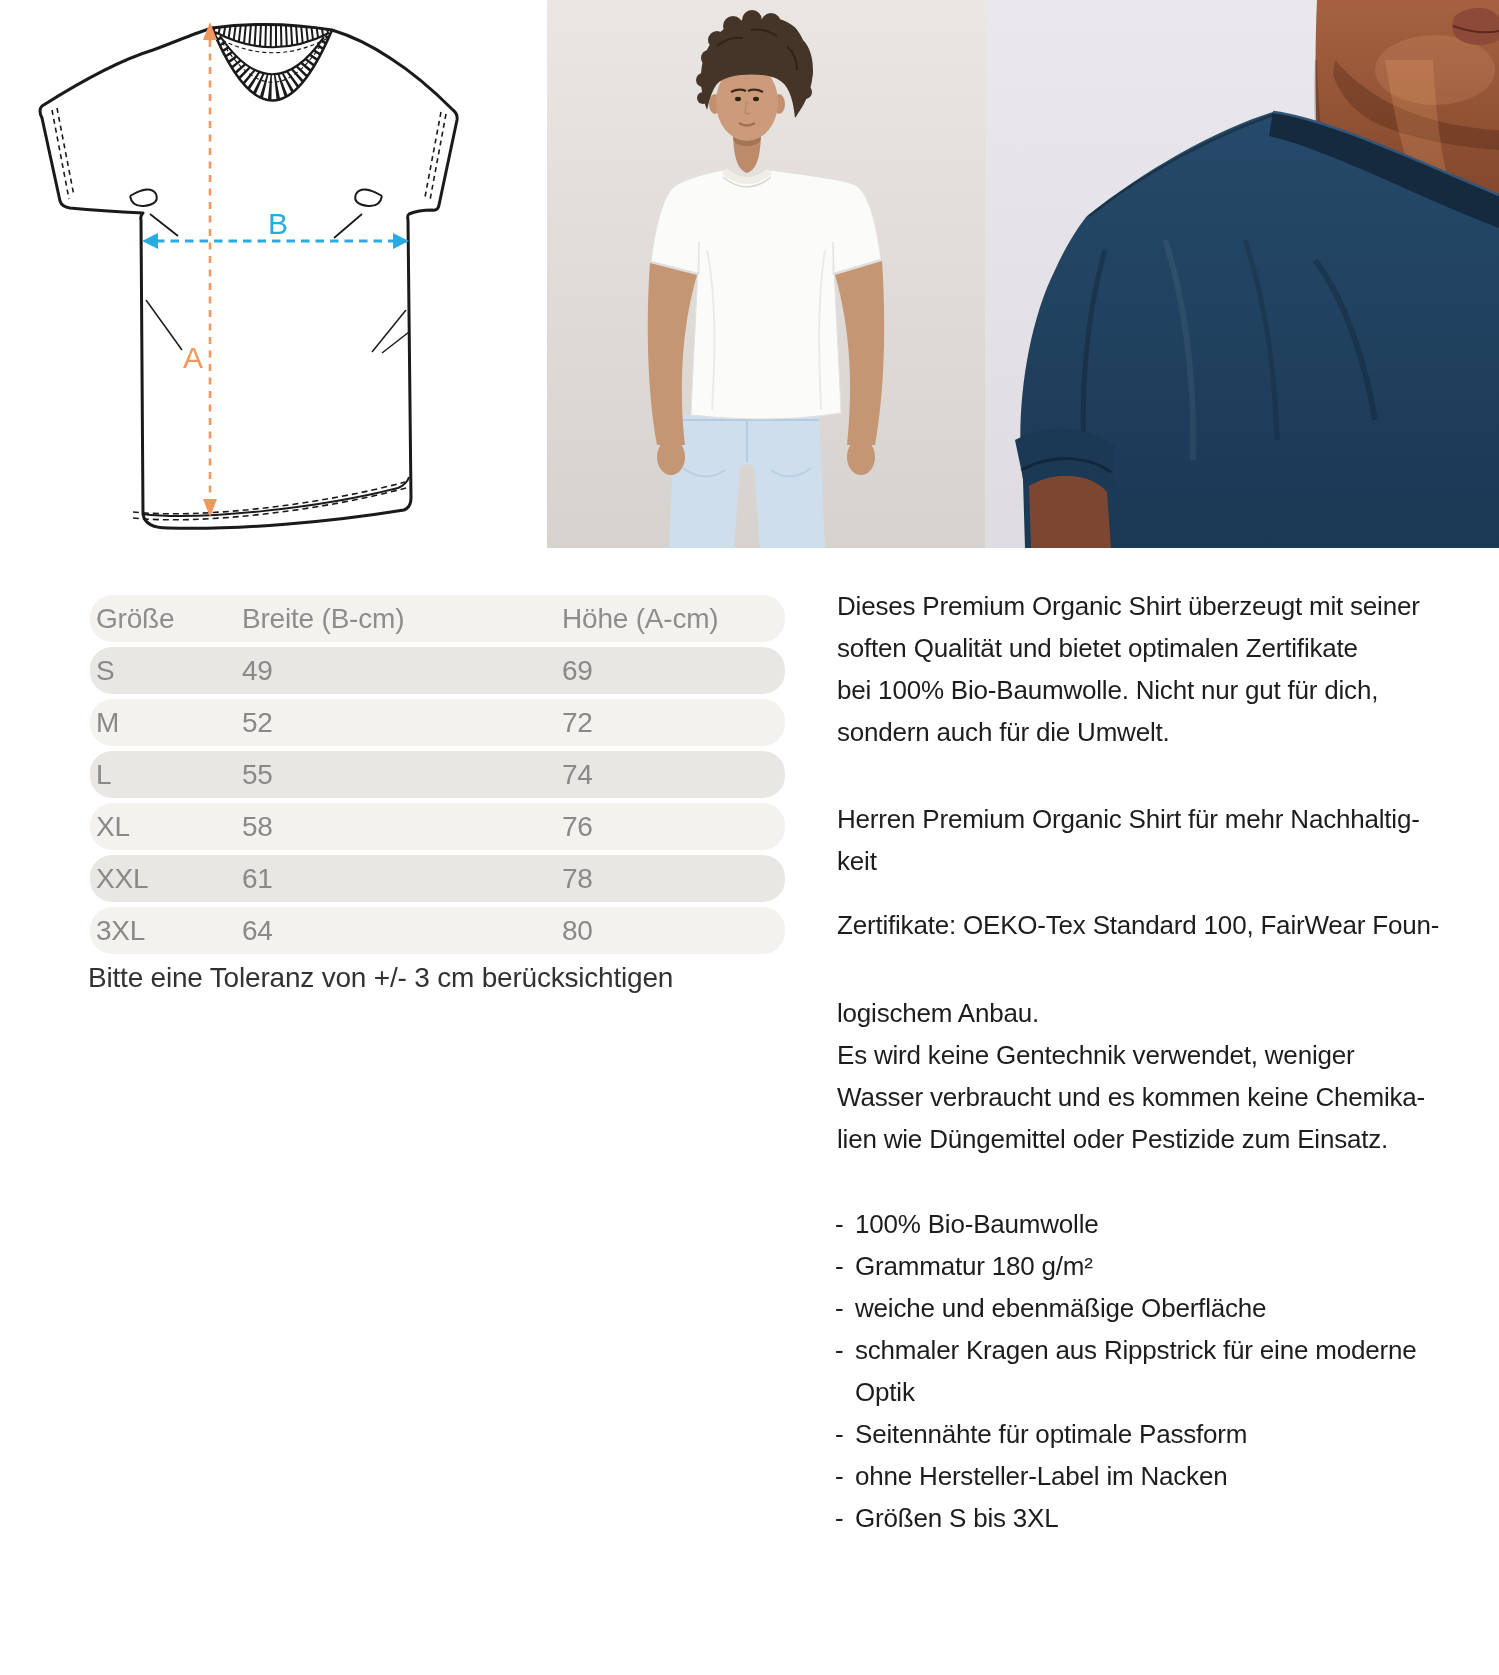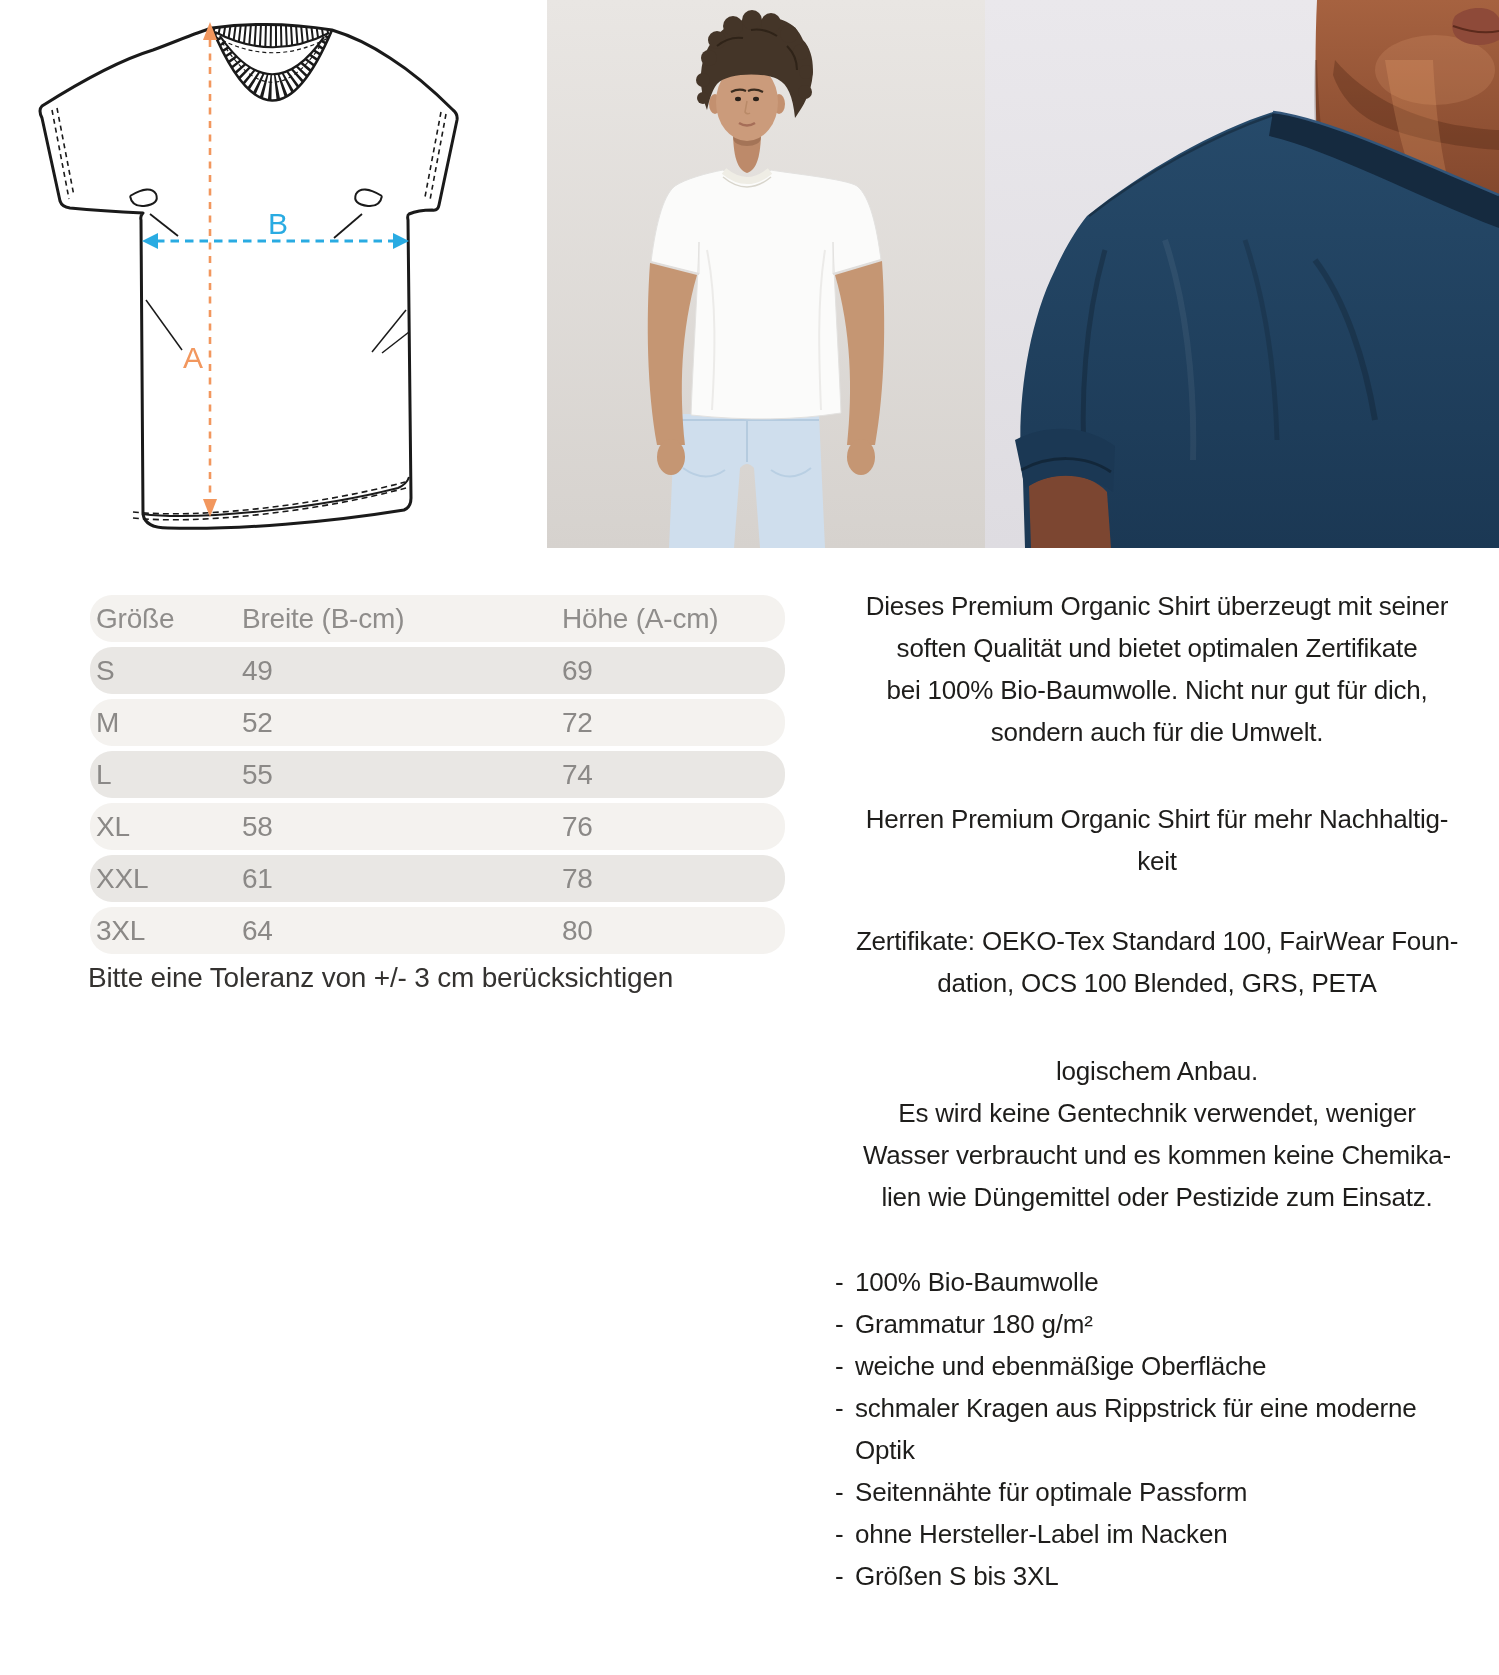--- a/index.html
+++ b/index.html
@@ -16,22 +16,22 @@
   .trow.odd {background:#e9e7e4;color:#8b8987;}
   .trow.even{background:#f4f2ef;color:#8b8987;}
 
   
   #tolerance{position:absolute;left:88px;top:962px;font-size:28px;color:#343230;
              letter-spacing:-0.2px;}
 
   
   #description{position:absolute;left:837px;top:585px;width:640px;color:#1e1d1b;}
   .dline{height:42px;line-height:42px;font-size:26px;letter-spacing:-0.2px;white-space:nowrap;}
-  .para{margin:0;text-align:center;}
-  #p2{margin-top:45px;} #p3{margin-top:38px;} #p4{margin-top:46px;}
+  .para{margin:0;}
+  #p2{margin-top:45px;} #p3{margin-top:22px;} #p4{margin-top:46px;}
   #features{margin-top:43px;margin-left:-2px;}
   .feat{display:flex;}
   .feat .dash{width:20px;height:42px;line-height:42px;font-size:26px;flex:0 0 20px;}
   .feat .ftext .dline{white-space:nowrap;}
 
   svg text{font-family:"Liberation Sans","DejaVu Sans",sans-serif;}
 </style>
 </head>
 <body>
 
@@ -289,21 +289,20 @@
       <div class="dline">soften Qualität und bietet optimalen Zertifikate</div>
       <div class="dline">bei 100% Bio-Baumwolle. Nicht nur gut für dich,</div>
       <div class="dline">sondern auch für die Umwelt.</div>
     </div>
     <div class="para" id="p2">
       <div class="dline">Herren Premium Organic Shirt für mehr Nachhaltig-</div>
       <div class="dline">keit</div>
     </div>
     <div class="para" id="p3">
       <div class="dline">Zertifikate: OEKO-Tex Standard 100, FairWear Foun-</div>
-      <div class="dline">dation, OCS 100 Blended, GRS, PETA</div>
     </div>
     <div class="para" id="p4">
       <div class="dline">logischem Anbau.</div>
       <div class="dline">Es wird keine Gentechnik verwendet, weniger</div>
       <div class="dline">Wasser verbraucht und es kommen keine Chemika-</div>
       <div class="dline">lien wie Düngemittel oder Pestizide zum Einsatz.</div>
     </div>
 
     <div id="features">
       <div class="feat">

